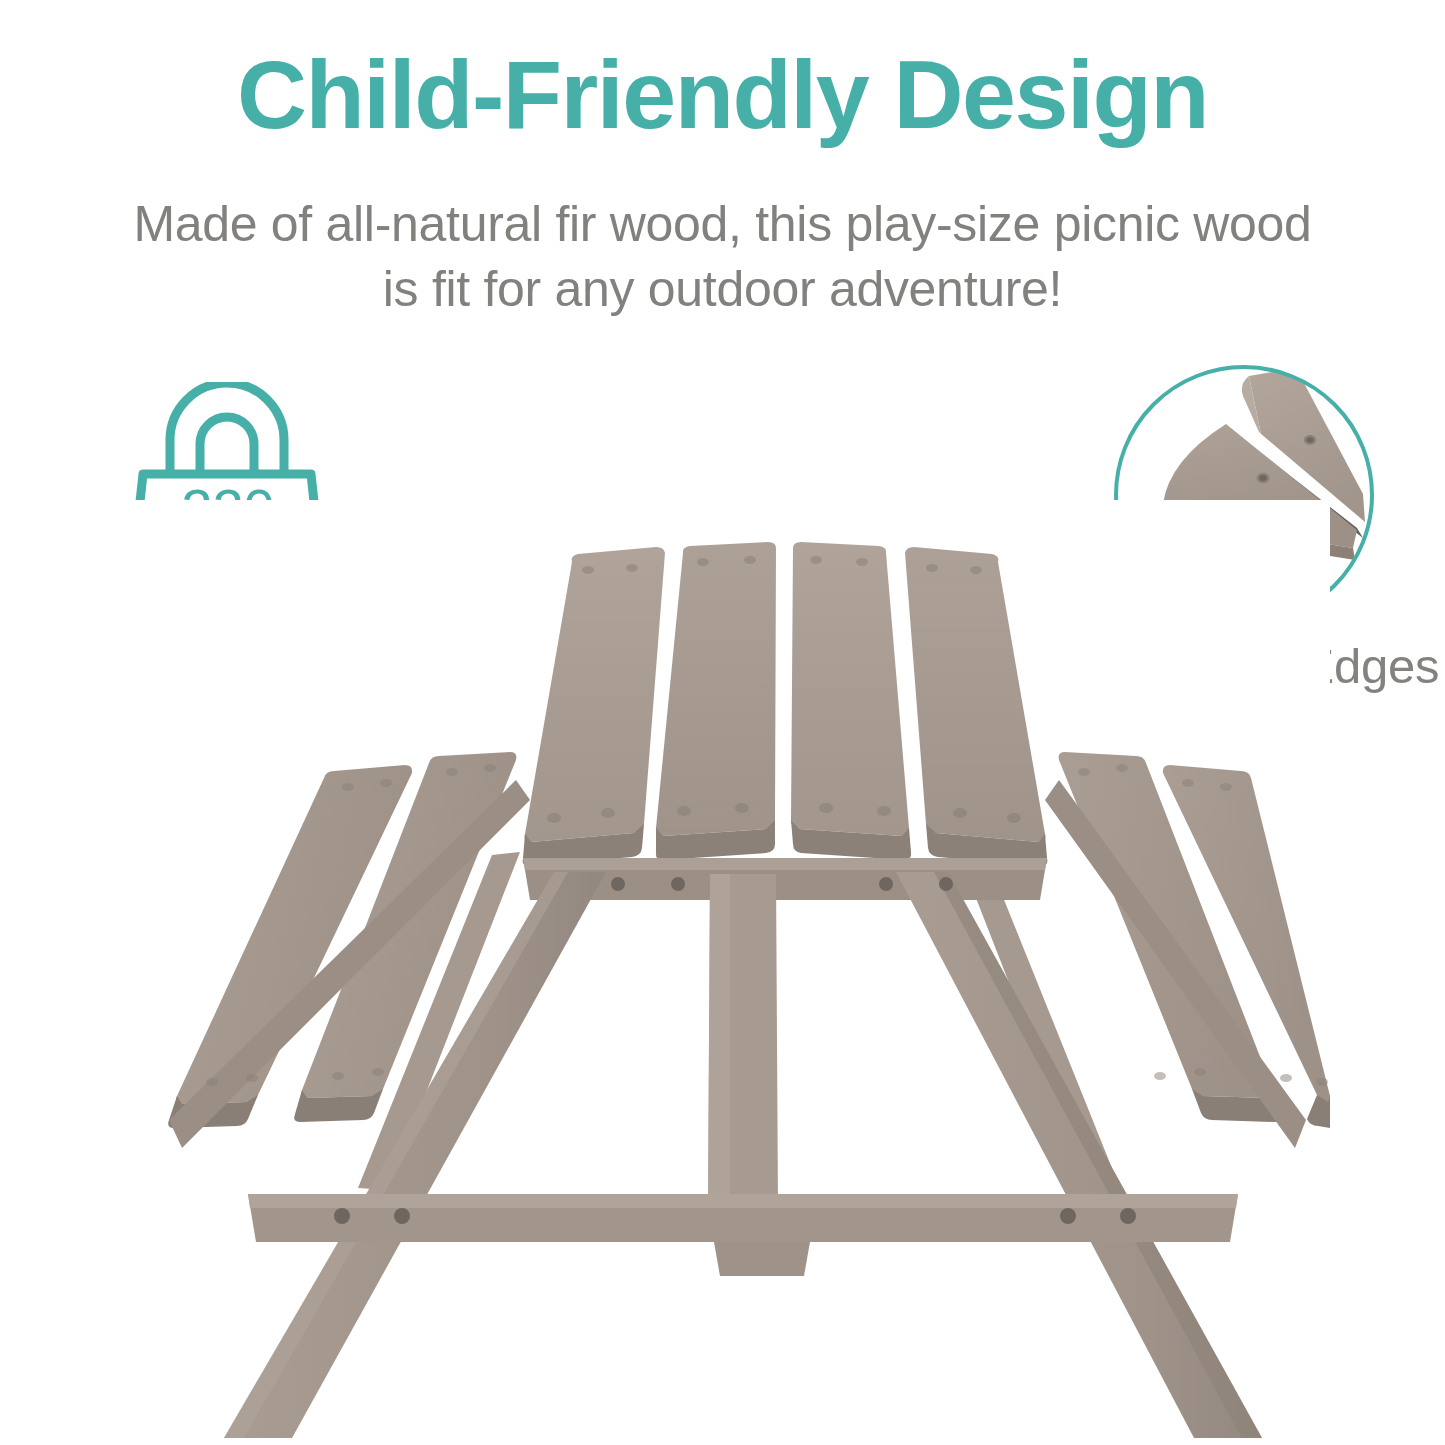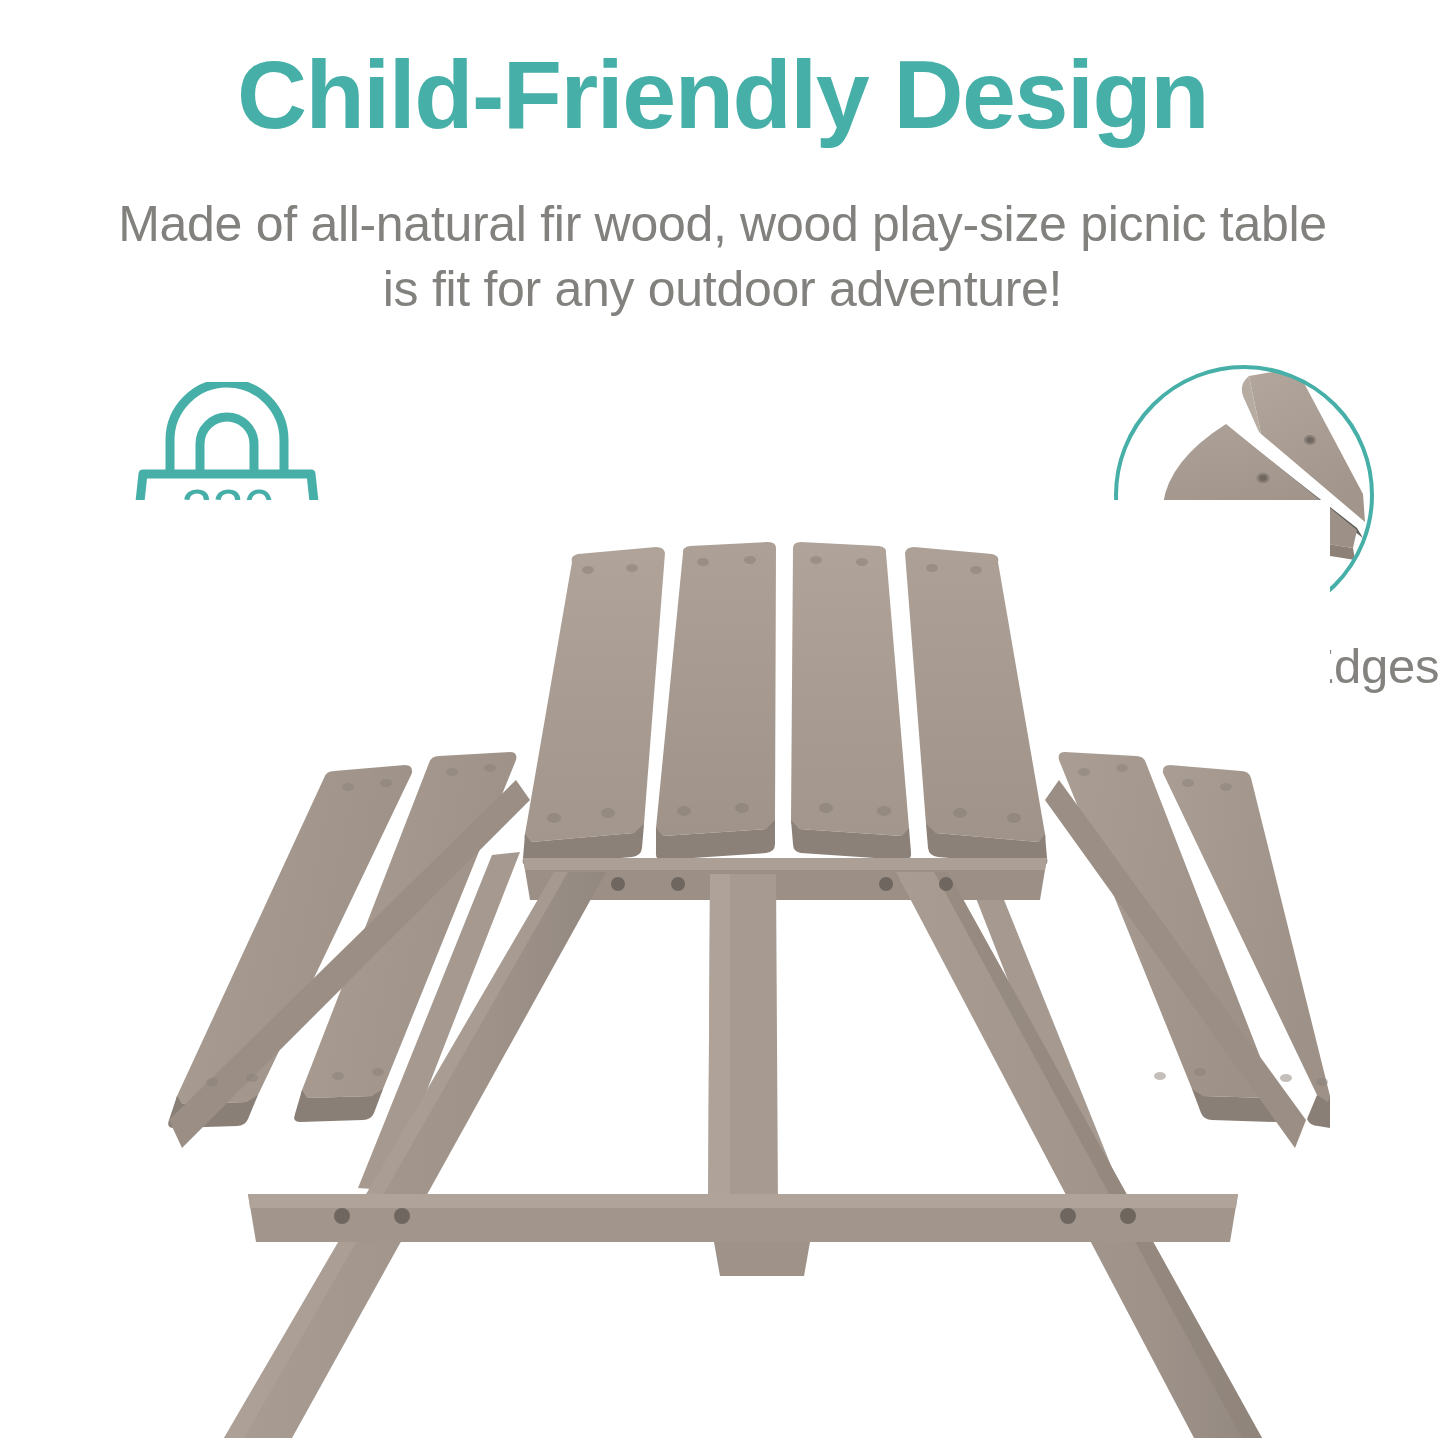--- a/index.html
+++ b/index.html
@@ -101,21 +101,21 @@
   }
   #table-photo svg { display: block; width: 100%; height: 100%; }
 </style>
 </head>
 <body>
 
 <div id="page">
 
   <div id="headline">Child-Friendly Design</div>
 
-  <div id="subhead">Made of all-natural fir wood, wood play-size picnic table is fit for any outdoor adventure!</div>
+  <div id="subhead">Made of all-natural fir wood, this play-size picnic wood is fit for any outdoor adventure!</div>
 
   <div id="weight-icon">
     <svg viewBox="0 0 230 222" xmlns="http://www.w3.org/2000/svg">
 
       <path d="M58 92 L58 58 A57 57 0 0 1 172 58 L172 92" fill="none" stroke="#46AFA8" stroke-width="9" stroke-linecap="round"></path>
 
       <path d="M88 92 L88 62 A27 27 0 0 1 142 62 L142 92" fill="none" stroke="#46AFA8" stroke-width="9" stroke-linecap="round"></path>
 
       <path d="M31 92 L199 92 L212 212 L18 212 Z" fill="#ffffff" stroke="#46AFA8" stroke-width="9" stroke-linejoin="round"></path>
 

